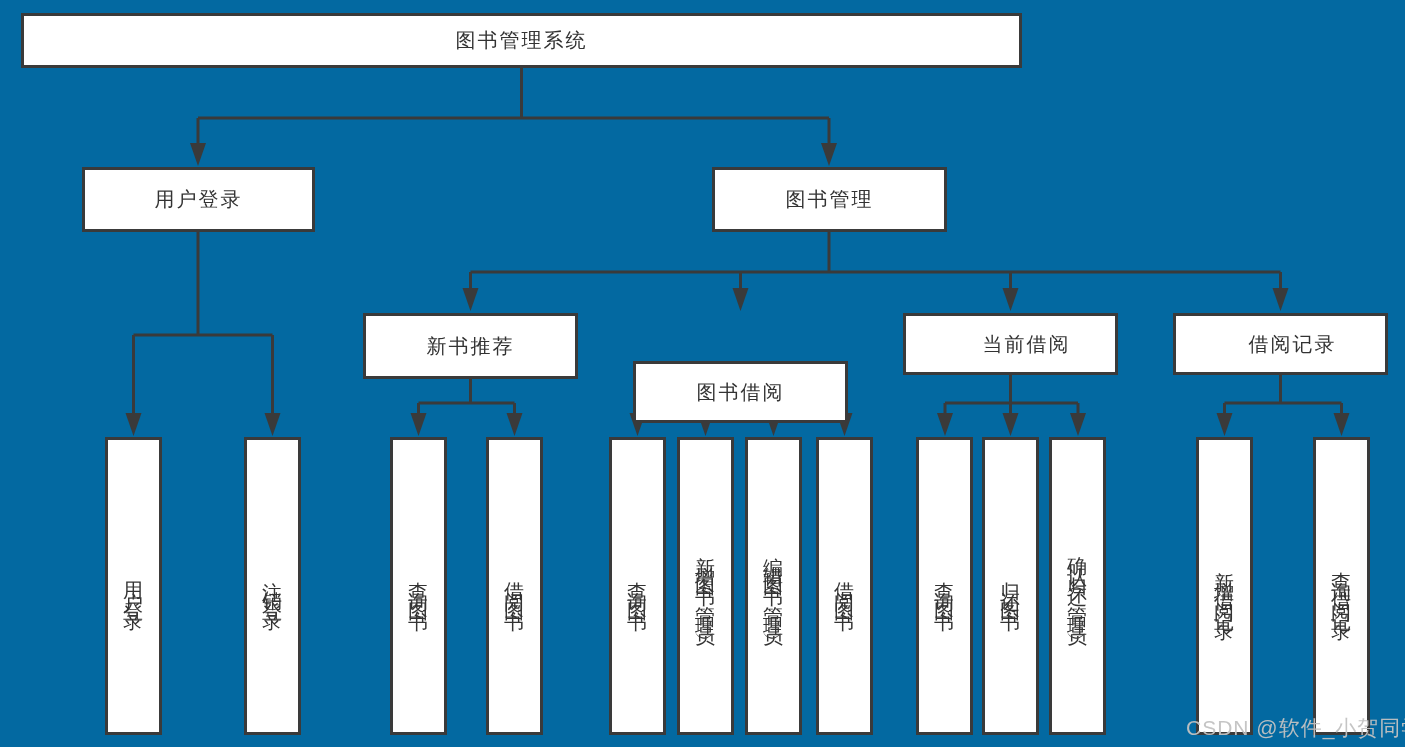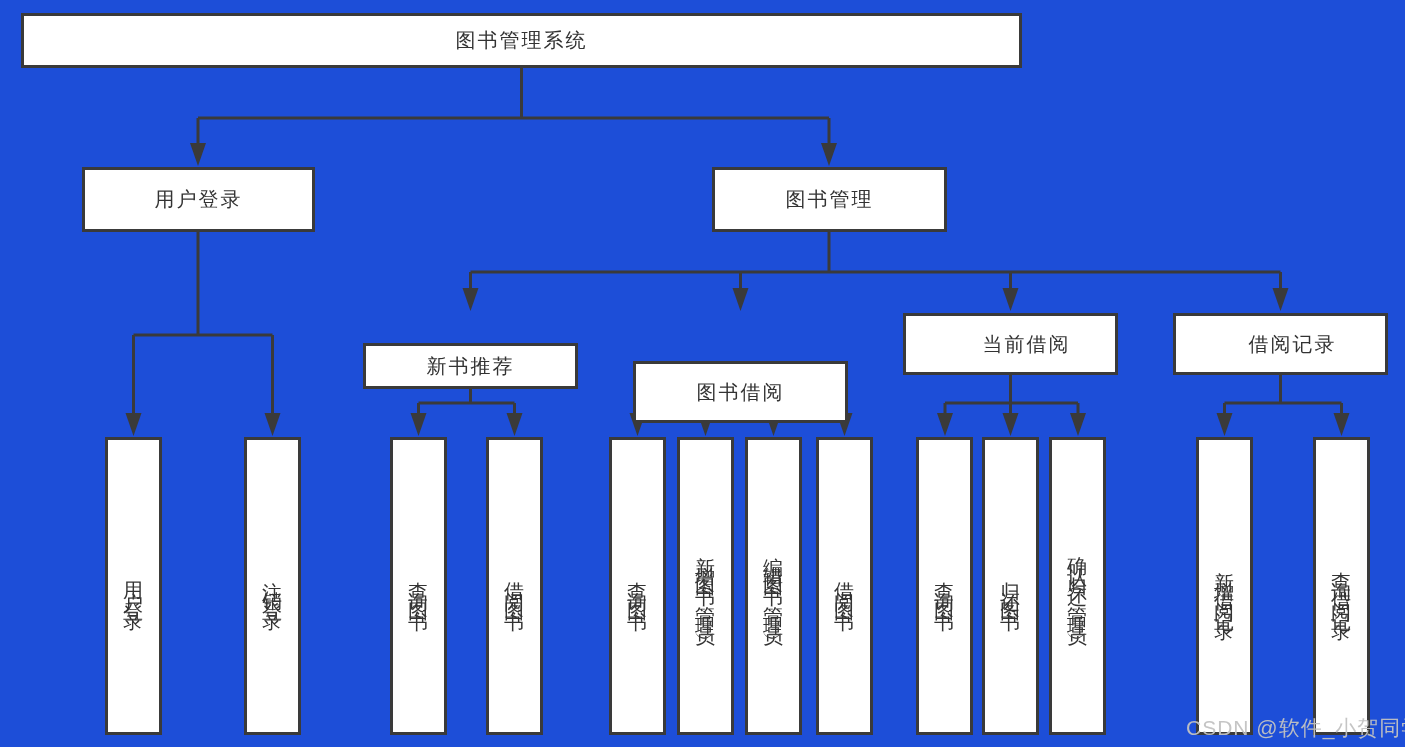--- a/index.html
+++ b/index.html
@@ -1,20 +1,20 @@
 <!DOCTYPE html>
 <html><head>
 <meta charset="utf-8">
 <style>
   html, body { margin: 0; padding: 0; background: #ffffff; }
   #stage {
     position: relative;
     width: 1405px;
     height: 747px;
-    background: #1d4ed8;
+    background: #0369a1;
     font-family: "Liberation Sans", sans-serif;
     overflow: hidden;
   }
   #connectors {
     position: absolute;
     left: 0; top: 0;
     width: 1405px; height: 747px;
     z-index: 1;
   }
   .box {
@@ -36,21 +36,21 @@
     text-orientation: mixed;
     letter-spacing: 10px;
     line-height: 1.0;
     padding: 8px 0;
   }
   
   .n-root         { left: 21px;   top: 13px;  width: 1001px; height: 55px; }
   .n-user-login   { left: 82px;   top: 167px; width: 233px;  height: 65px; }
   .n-book-mgmt    { left: 712px;  top: 167px; width: 235px;  height: 65px; text-align: center; }
 
-  .n-l3-0 { left: 363px;  top: 313px; width: 215px; height: 46px; margin-top: 30px; }
+  .n-l3-0 { left: 363px;  top: 313px; width: 215px; height: 66px; }
   .n-l3-1 { left: 633px;  top: 313px; width: 215px; height: 62px; margin-top: 48px; }
   .n-l3-2 { left: 903px;  top: 313px; width: 215px; height: 62px; padding-left: 32px; }
   .n-l3-3 { left: 1173px; top: 313px; width: 215px; height: 62px; padding-left: 24px; }
 
   .leaf { top: 437px; width: 57px; height: 298px; }
   .n-g1-0 { left: 105px;  } .n-g1-1 { left: 244px; }
   .n-g2-0 { left: 390px;  } .n-g2-1 { left: 486px; }
   .n-g3-0 { left: 609px;  } .n-g3-1 { left: 677px; }
   .n-g3-2 { left: 745px;  } .n-g3-3 { left: 816px; }
   .n-g4-0 { left: 916px;  } .n-g4-1 { left: 982px; }

